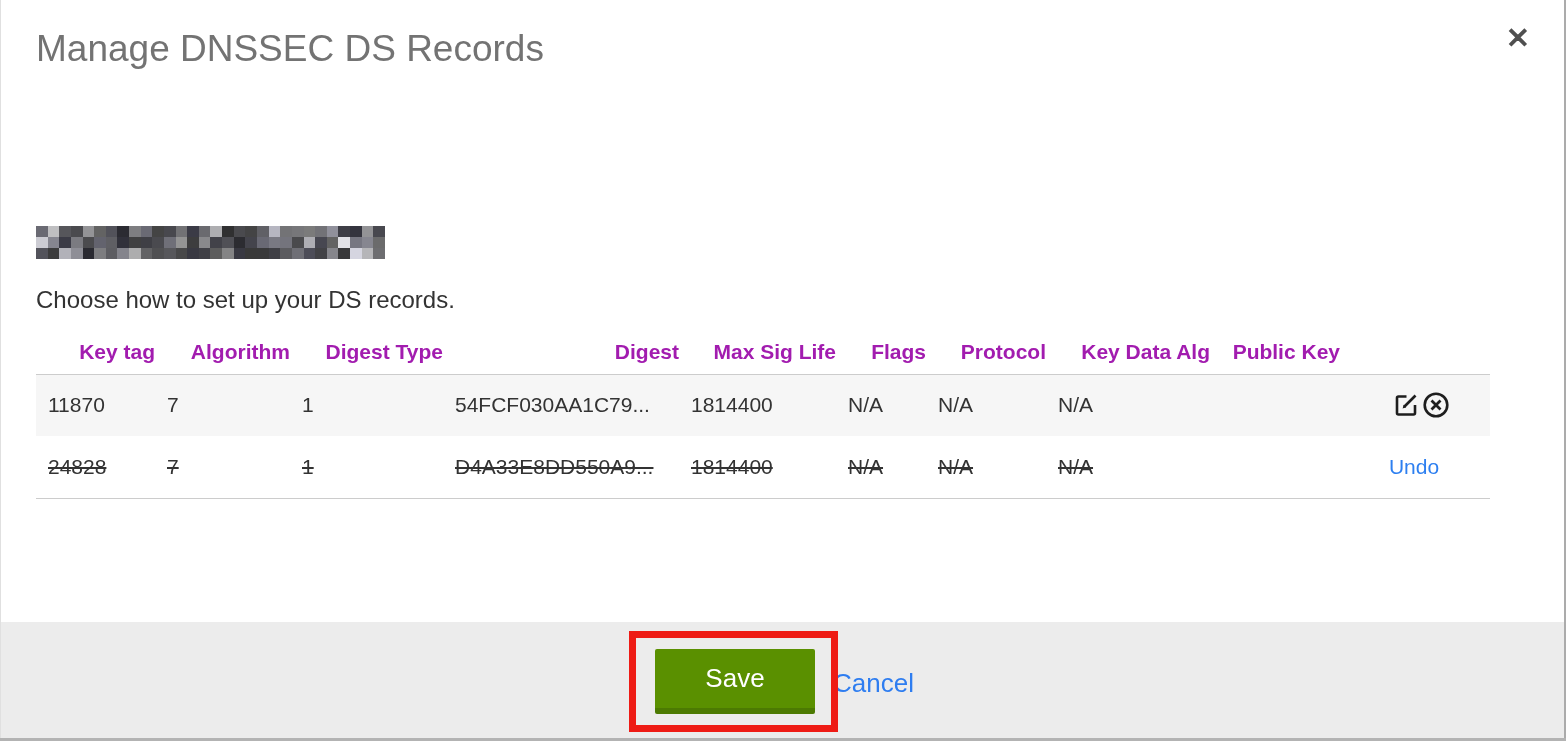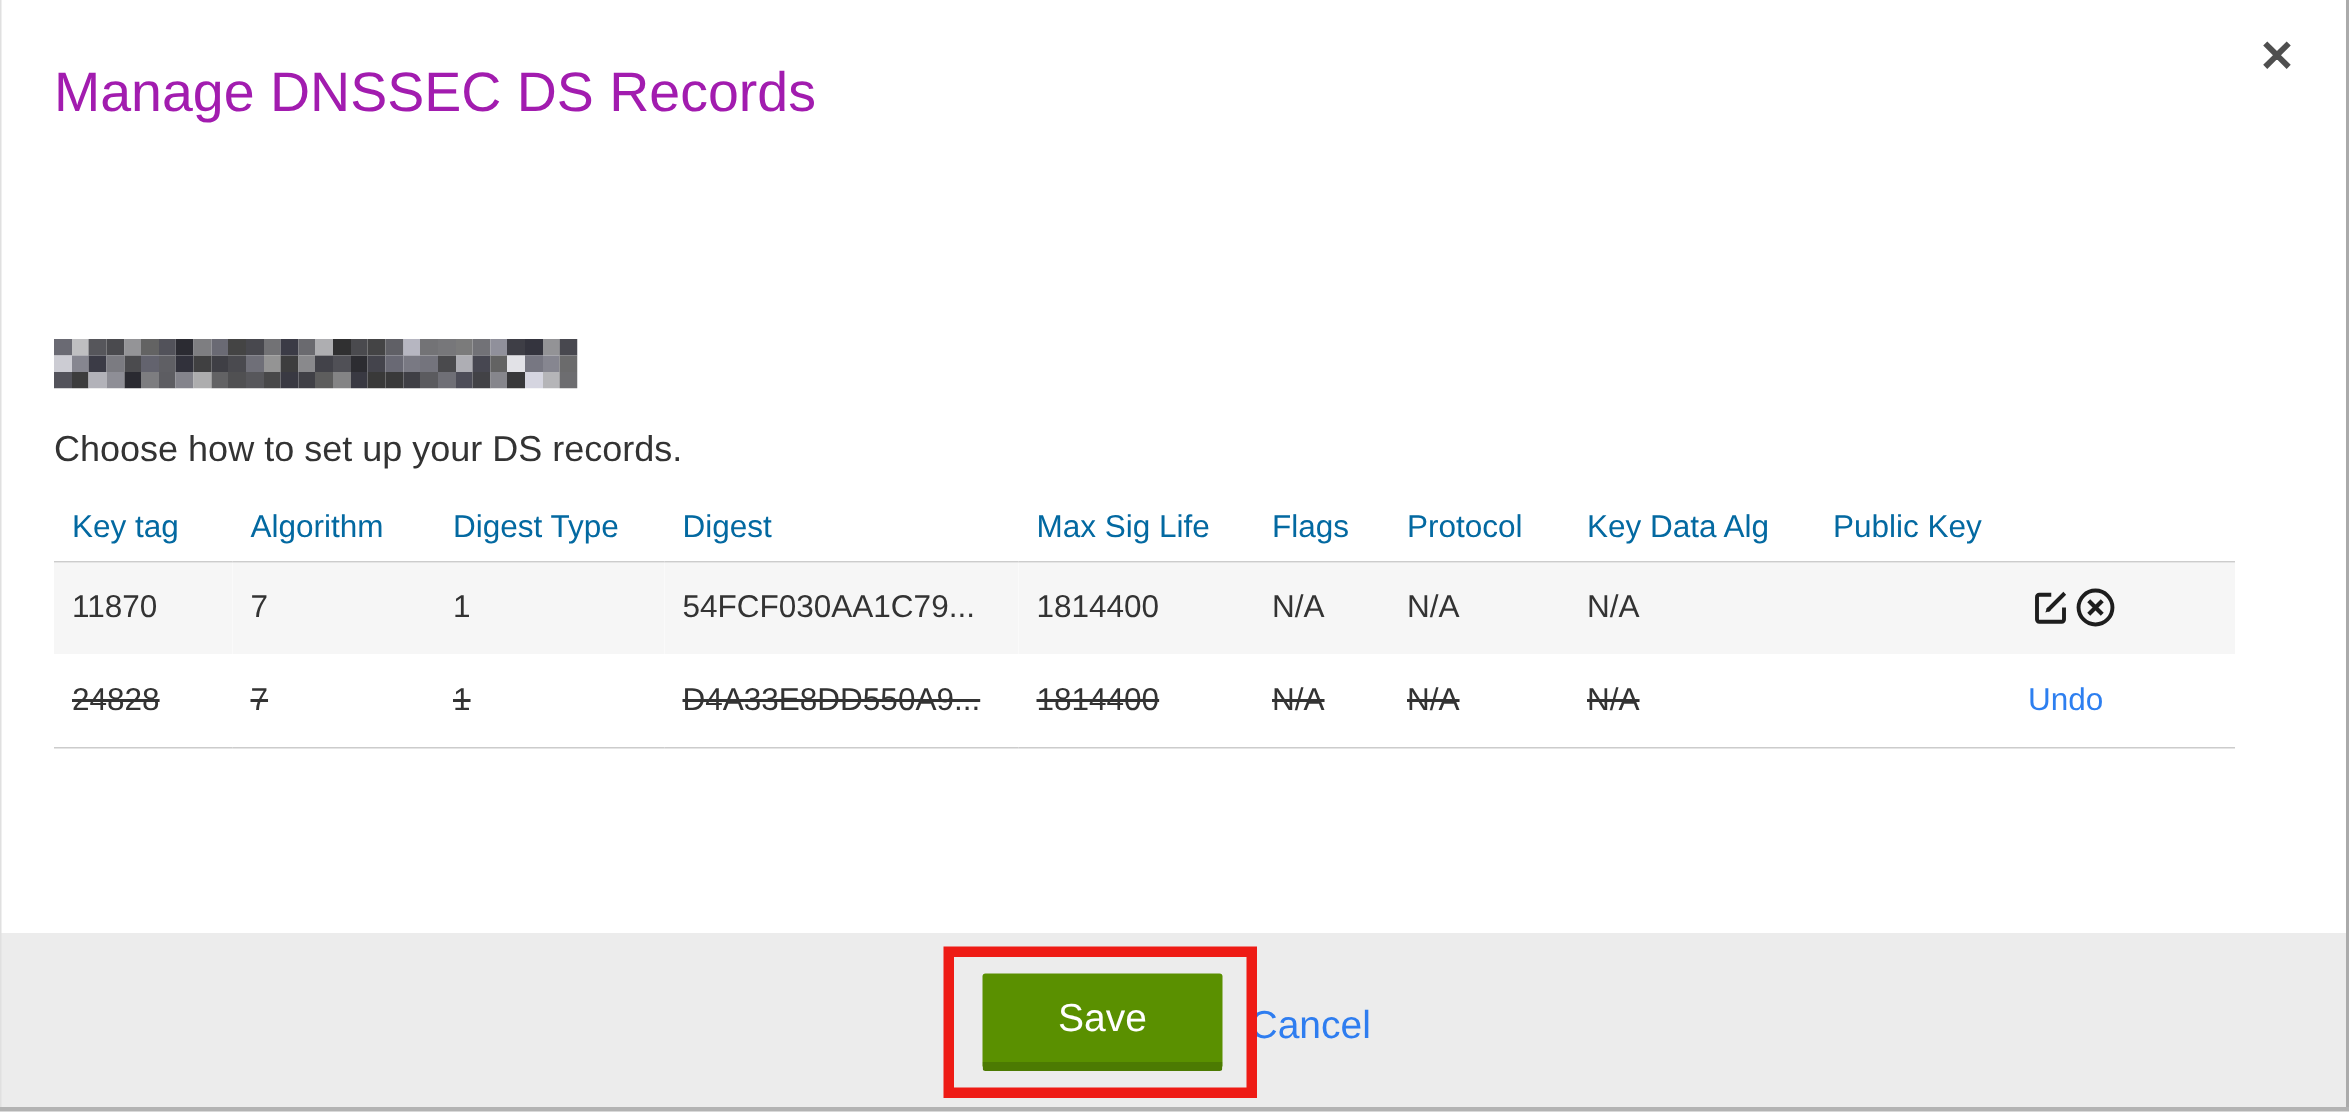--- a/index.html
+++ b/index.html
@@ -11,21 +11,21 @@
   #stage {
     position: relative; width: 1568px; height: 746px; background: #ffffff;
   }
   
   .edge-left   { position: absolute; left: 0; top: 0; width: 1px; height: 738px; background: #e0e0e0; }
   .edge-right  { position: absolute; left: 1564px; top: 0; width: 2px; height: 740px; background: #ababab; }
   .edge-bottom { position: absolute; left: 0; top: 738px; width: 1566px; height: 3px; background: #b3b3b3; }
 
   .modal-title {
     position: absolute; left: 36px; top: 28px;
-    font-size: 37px; font-weight: 400; color: #a21caf; letter-spacing: 0px; margin-top: 13px;
+    font-size: 37px; font-weight: 400; color: #737373; letter-spacing: 0px;
   }
   .close-btn {
     position: absolute; left: 1498px; top: 18px; width: 40px; height: 40px;
     display: flex; align-items: center; justify-content: center;
     cursor: pointer; border: none; background: transparent;
   }
   .close-btn span { font-size: 29px; font-weight: bold; color: #4f4f4f; line-height: 1; }
 
   .redacted {
     position: absolute; left: 36px; top: 226px; width: 349px; height: 33px;
@@ -38,31 +38,31 @@
     position: absolute; left: 36px; top: 286px;
     font-size: 24px; color: #333333;
   }
 
   table.ds {
     position: absolute; left: 36px; top: 330px; width: 1454px;
     border-collapse: collapse; table-layout: fixed;
     font-size: 21px; color: #333333;
   }
   table.ds th {
-    text-align: left; font-weight: 400; color: #0369a1;
+    text-align: right; font-weight: 700; color: #a21caf;
     height: 44px; padding: 0 0 0 12px; vertical-align: middle; white-space: nowrap;
   }
   table.ds td {
     height: 62px; padding: 0 0 0 12px; vertical-align: middle; white-space: nowrap;
     overflow: hidden;
   }
   tr.row-normal { background: #f6f6f6; border-top: 1px solid #cccccc; }
   tr.row-deleted { background: #ffffff; border-bottom: 1px solid #cccccc; }
   tr.row-deleted td .cell-text { text-decoration: line-through; text-align: right; }
-  td.actions { text-align: left; padding-right: 4px; }
+  td.actions { text-align: center; padding-right: 4px; }
   .icon-btn {
     display: inline-block; vertical-align: middle; width: 30px; height: 30px;
     background: transparent; border: none; cursor: pointer; padding: 0;
   }
   .undo-link {
     color: #2d7ff0; font-size: 21px; text-decoration: none; cursor: pointer; padding-right: 14px;
   }
 
   .add-btn {
     position: absolute; left: 36px; top: 513px; width: 212px; height: 41px;

